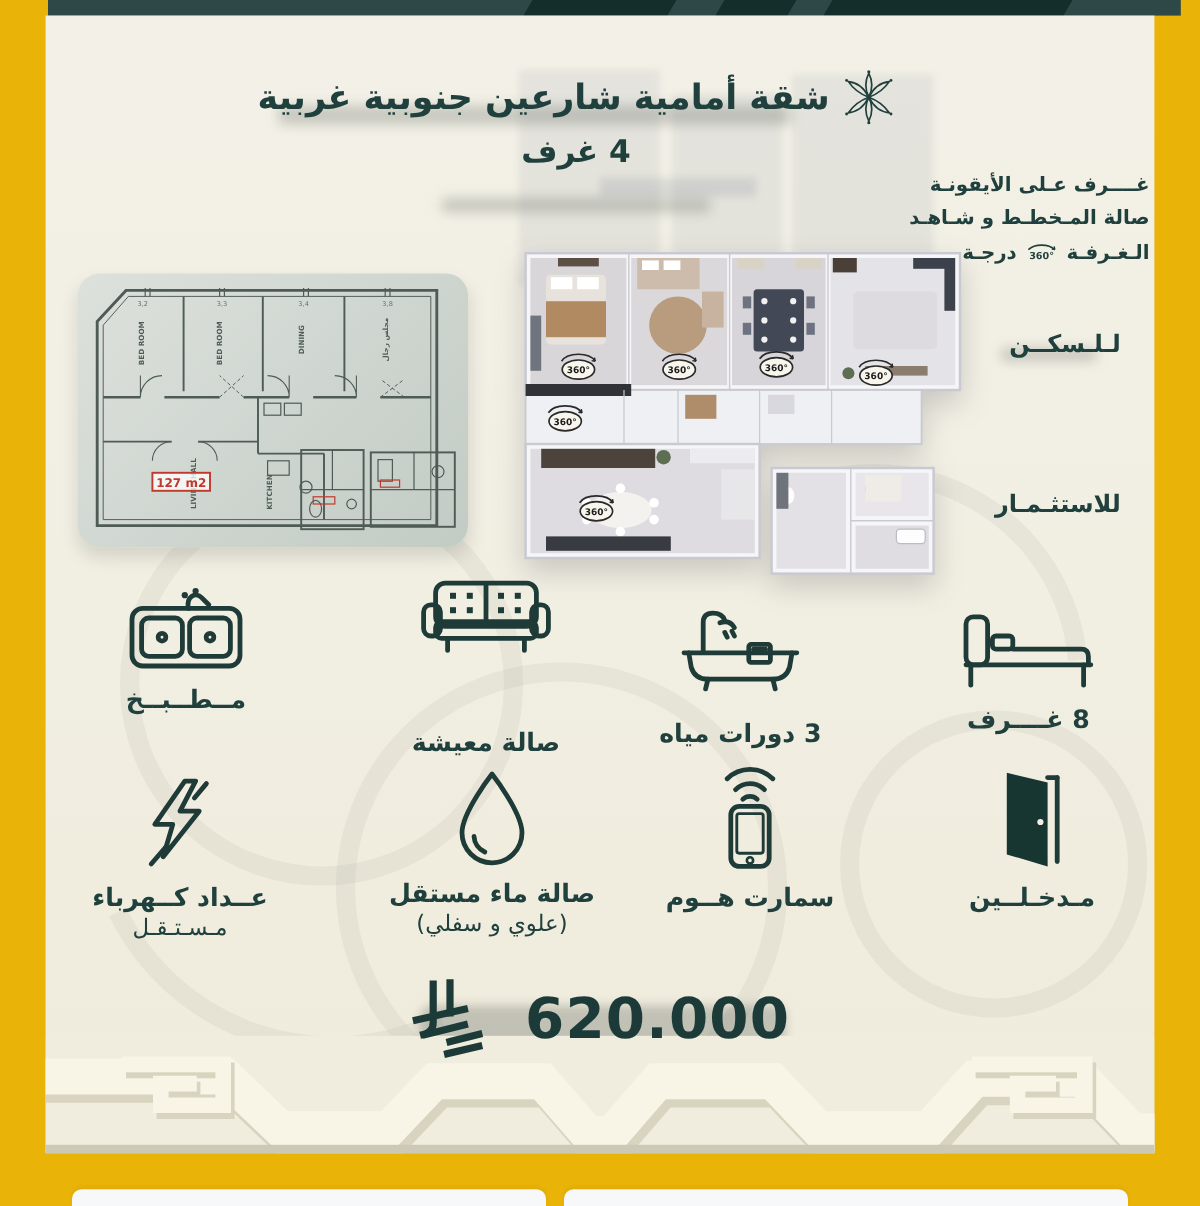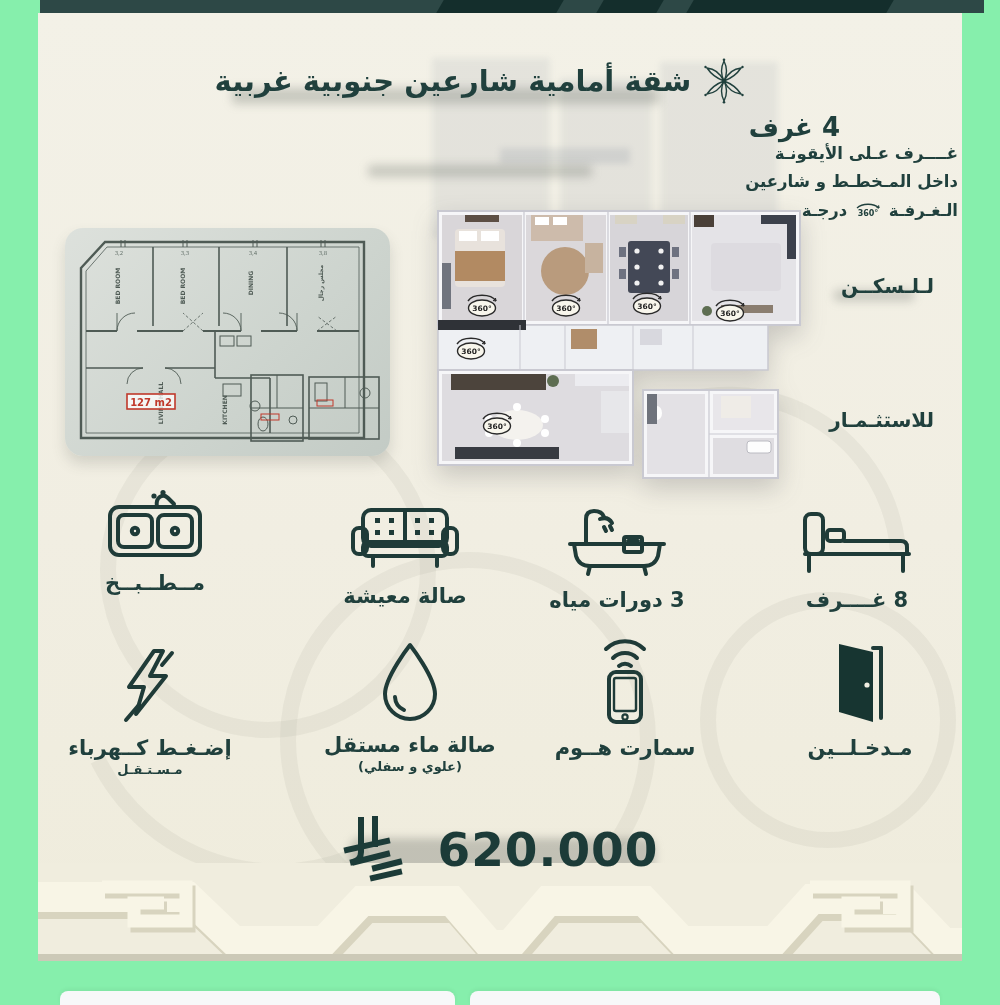--- a/index.html
+++ b/index.html
@@ -1,46 +1,46 @@
 <!DOCTYPE html>
 <html lang="ar"><head>
 <meta charset="utf-8">
 <style>
   html,body{margin:0;padding:0;}
   body{font-family:"DejaVu Sans",sans-serif;background:#e9ebec;}
-  .canvas{position:relative;width:1000px;height:1005px;background:#86efac;overflow:hidden;margin:0 auto;}
+  .canvas{position:relative;width:1000px;height:1005px;background:#eab308;overflow:hidden;margin:0 auto;}
   .abs{position:absolute;}
   
   .top-band{left:40px;top:0;width:944px;height:13px;background:#2d4846;overflow:hidden;}
   .top-band .dk{position:absolute;top:0;height:13px;background:#142e2c;transform:skewX(-30deg);}
   
   .content{left:38px;top:13px;width:924px;height:948px;background:linear-gradient(180deg,#f3f1e7 0%,#f1eee2 55%,#efecdc 100%);}
   .smudge{position:absolute;background:rgba(104,108,102,.30);filter:blur(5px);border-radius:4px;z-index:1;}
   .ghost{position:absolute;background:#8d96a1;opacity:.14;filter:blur(3px);}
   
   .ar{direction:rtl;color:#20403d;}
   .title-row{left:120px;top:58px;width:720px;display:flex;flex-direction:row;justify-content:center;align-items:center;gap:12px;z-index:2;}
   .title-main{font-size:29px;font-weight:bold;}
-  .title-sub{left:120px;top:112px;width:720px;font-size:26px;font-weight:bold;z-index:2;}
+  .title-sub{left:120px;top:112px;width:720px;text-align:center;font-size:26px;font-weight:bold;z-index:2;}
   .title-area{left:120px;top:150px;width:720px;text-align:center;font-size:21px;font-weight:bold;z-index:2;}
   .instructions{right:42px;top:140px;width:215px;text-align:right;font-size:16.5px;font-weight:bold;line-height:1.72;z-index:2;}
   .sec-label{right:66px;text-align:right;font-size:20px;font-weight:bold;z-index:2;}
   .badge-inline{display:inline-block;vertical-align:-3px;}
   
   .plan2d{left:65px;top:228px;width:325px;height:228px;border-radius:18px;
           background:linear-gradient(135deg,#dde1dc 0%,#cdd4ce 60%,#c3cbc5 100%);
           box-shadow:0 8px 14px rgba(80,85,80,.18);z-index:2;}
   
   .plan3d{left:425px;top:203px;width:390px;height:282px;filter:drop-shadow(0 10px 12px rgba(60,60,70,.22));z-index:2;}
   .badge360{position:absolute;width:36px;height:26px;z-index:4;cursor:pointer;}
   
   .cell{display:flex;flex-direction:column;align-items:center;z-index:2;}
   .cell .icon-box{height:78px;display:flex;align-items:flex-end;justify-content:center;}
   .cell .lbl{margin-top:10px;font-size:21px;font-weight:bold;color:#20403d;direction:rtl;text-align:center;}
-  .cell .sub{margin-top:2px;font-size:13px;font-weight:bold;color:#20403d;direction:rtl;text-align:center;}
+  .cell .sub{margin-top:2px;font-size:19px;font-weight:normal;color:#20403d;direction:rtl;text-align:center;}
   svg .ln{stroke:#1f3b38;fill:none;stroke-width:4;stroke-linecap:round;stroke-linejoin:round;}
   
   .price-row{left:280px;top:816px;width:440px;display:flex;align-items:center;justify-content:center;gap:32px;z-index:3;}
   .price-amount{font-size:47px;font-weight:bold;color:#1c3b38;letter-spacing:1px;}
   
   .bottom-band{left:38px;top:863px;width:924px;height:98px;z-index:2;}
   .bottom-strip{background:#f7f8f9;border-radius:8px 8px 0 0;box-shadow:0 -2px 4px rgba(0,0,0,.05);}
   .swirls{left:38px;top:290px;width:924px;height:600px;z-index:0;}
   .plan-note{pointer-events:none;}
 </style>
@@ -98,21 +98,21 @@
           <circle cx="21" cy="23" r="1.6"></circle>
         </g>
       </svg>
     </span>
     <span class="title-main">شقة أمامية شارعين جنوبية غربية</span>
   </div>
   <div class="abs title-sub ar" dir="rtl">4 غرف</div>
 
   <div class="abs instructions ar" dir="rtl">
     <span>غــــرف عـلى الأيقونـة</span><br>
-    <span>داخل المـخطـط و شارعين</span><br>
+    <span>صالة المـخطـط و شـاهـد</span><br>
     <span>الـغـرفـة</span>
     <span class="badge-inline">
       <svg width="30" height="19" viewBox="0 0 30 19">
         <path d="M4 8 A13 8 0 0 1 26 8" fill="none" stroke="#20403d" stroke-width="1.3"></path>
         <path d="M26 8 l-2.5 -0.5 M26 8 l-0.5 -2.6" stroke="#20403d" stroke-width="1.2" fill="none"></path>
         <text x="15" y="15.5" font-size="8" font-weight="bold" fill="#20403d" text-anchor="middle">360°</text>
       </svg>
     </span>
     <span>درجـة</span>
   </div>
@@ -326,21 +326,21 @@
             <circle cx="70" cy="42" r="3.2"></circle>
           <path d="M52 18 C50 8 58 4 63 9 L69 15"></path>
         </g>
         <circle cx="49" cy="7" r="2.6" fill="#1f3b38"></circle>
           <circle cx="58" cy="3.5" r="2.6" fill="#1f3b38"></circle>
       </svg>
     </div>
     <div class="lbl" dir="rtl">مــطــبــخ</div>
   </div>
 
-  <div class="abs cell" style="left:310px;top:496px;width:190px;">
+  <div class="abs cell" style="left:310px;top:472px;width:190px;gap:47px;">
     <div class="icon-box">
       <svg width="112" height="72" viewBox="0 0 112 72">
         <g class="ln">
           <rect x="14" y="8" width="84" height="36" rx="8"></rect>
           <line x1="56" y1="10" x2="56" y2="42"></line>
           <rect x="4" y="26" width="14" height="26" rx="6"></rect>
           <rect x="94" y="26" width="14" height="26" rx="6"></rect>
           <rect x="14" y="40" width="84" height="14" rx="5"></rect>
           <line x1="24" y1="54" x2="24" y2="64"></line>
             <line x1="88" y1="54" x2="88" y2="64"></line>
@@ -353,21 +353,21 @@
           <rect x="66" y="16" width="5" height="5"></rect>
             <rect x="80" y="16" width="5" height="5"></rect>
           <rect x="66" y="28" width="5" height="5"></rect>
             <rect x="80" y="28" width="5" height="5"></rect>
         </g>
       </svg>
     </div>
     <div class="lbl" dir="rtl">صالة معيشة</div>
   </div>
 
-  <div class="abs cell" style="left:522px;top:500px;width:190px;">
+  <div class="abs cell" style="left:522px;top:500px;width:190px;gap:11px;">
     <div class="icon-box">
       <svg width="110" height="74" viewBox="0 0 110 74">
         <g class="ln">
           <path d="M24 38 V15 Q24 7 32 7 Q40 7 42 13"></path>
           <path d="M38 15 q8 -3 12 4"></path>
           <line x1="42" y1="23" x2="44" y2="27"></line>
             <line x1="48" y1="22" x2="50" y2="26"></line>
           <line x1="8" y1="40" x2="102" y2="40"></line>
           <path d="M12 40 L14 52 Q17 62 28 62 L82 62 Q93 62 96 52 L98 40"></path>
           <rect x="62" y="33" width="18" height="15" rx="2"></rect>
@@ -399,21 +399,21 @@
   <div class="abs cell" style="left:55px;top:648px;width:190px;">
     <div class="icon-box">
       <svg width="72" height="80" viewBox="0 0 72 80">
         <g class="ln" stroke-width="3.6">
           <path d="M40 5 L15 41 H30 L22 68 L52 30 H36 L49 5 Z"></path>
           <line x1="12" y1="74" x2="24" y2="60"></line>
           <line x1="48" y1="19" x2="58" y2="7"></line>
         </g>
       </svg>
     </div>
-    <div class="lbl" dir="rtl">إضـغـط كــهرباء</div>
+    <div class="lbl" dir="rtl">عــداد كــهرباء</div>
     <div class="sub" dir="rtl">مـسـتـقـل</div>
   </div>
 
   <div class="abs cell" style="left:315px;top:645px;width:190px;">
     <div class="icon-box">
       <svg width="72" height="84" viewBox="0 0 72 84">
         <g class="ln" stroke-width="4.4">
           <path d="M36 6 C36 6 11 38 11 55 a25 25 0 0 0 50 0 C61 38 36 6 36 6 Z"></path>
           <path d="M21 58 a15 15 0 0 0 9 13"></path>
         </g>

